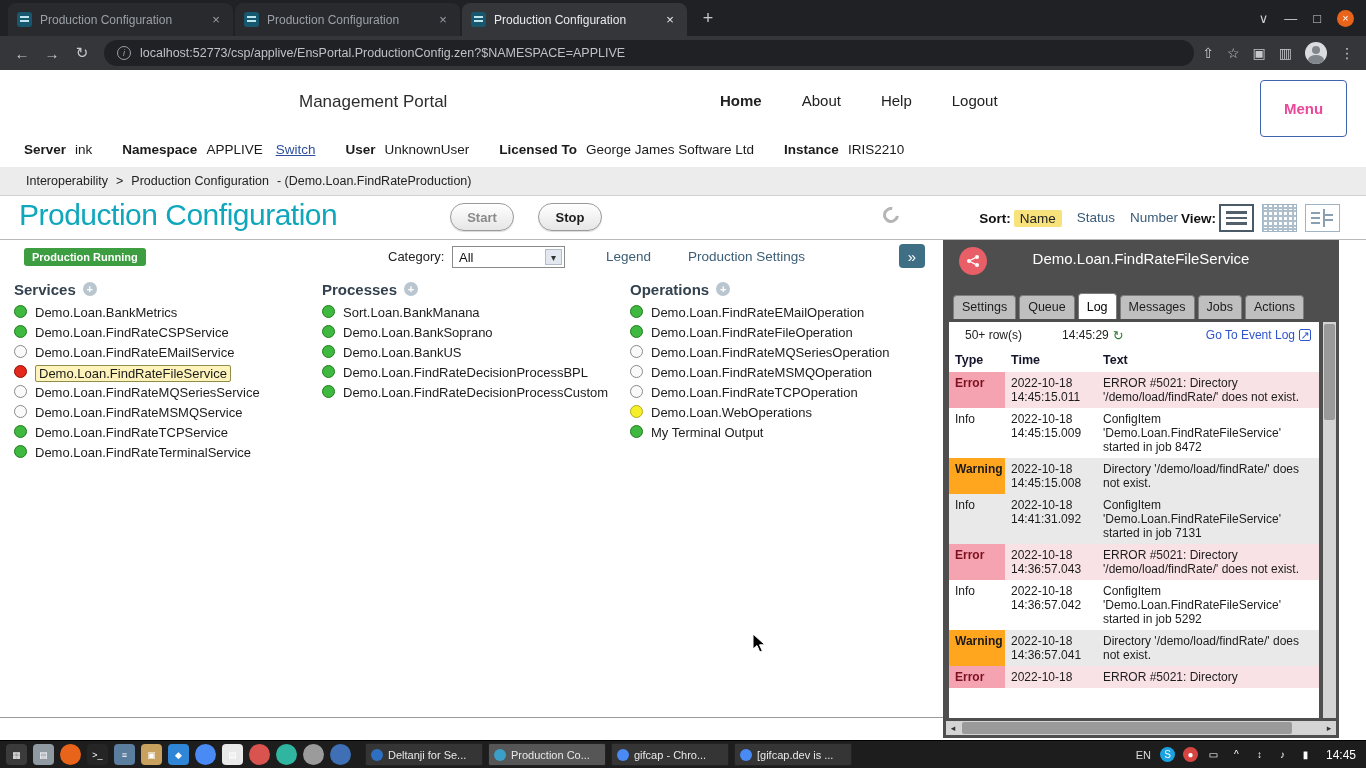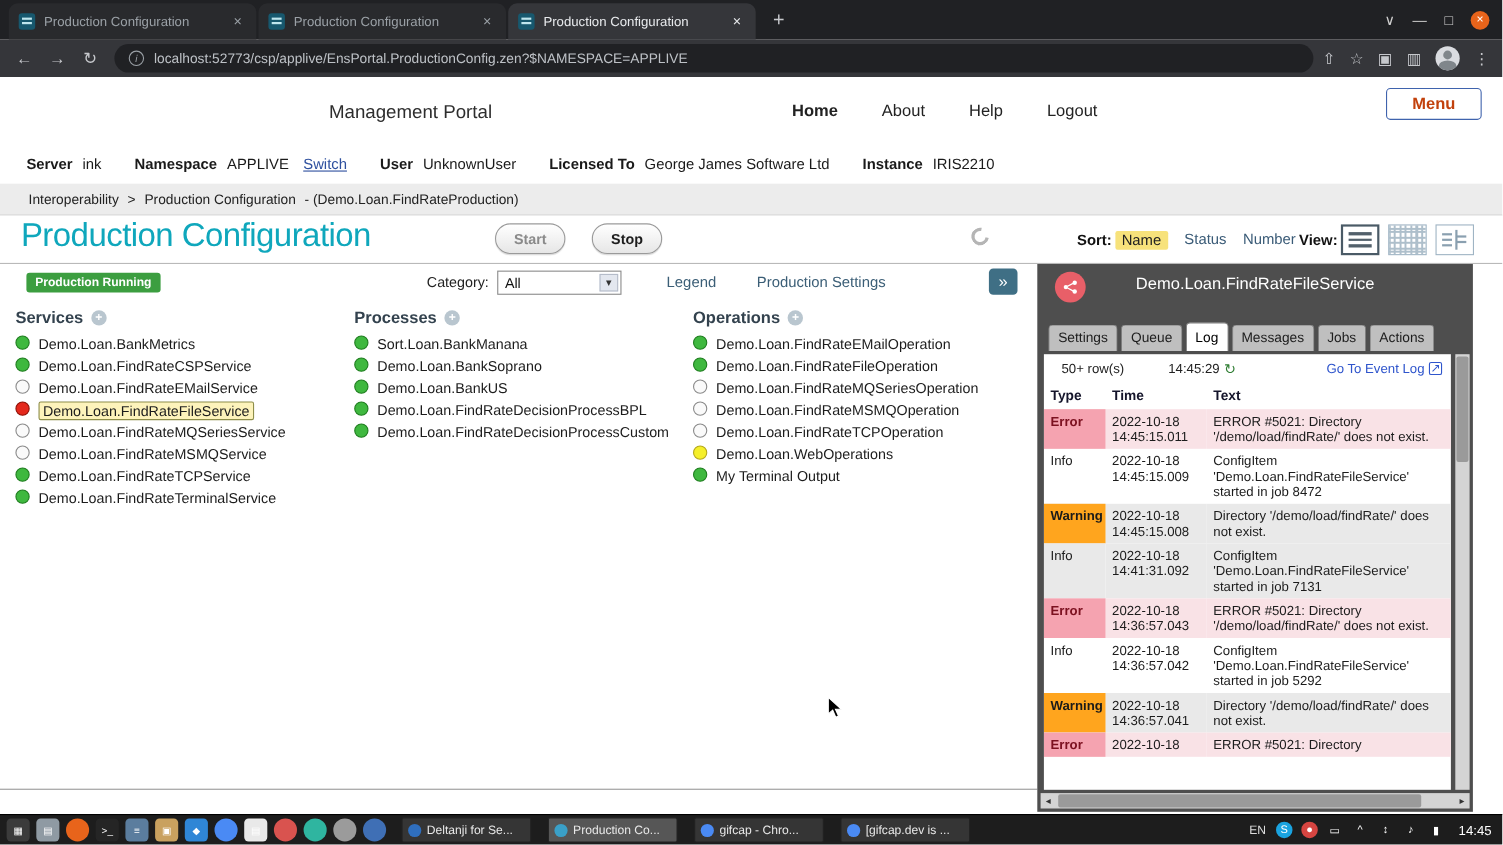--- a/index.html
+++ b/index.html
@@ -29,21 +29,21 @@
 
   
   .p-header{position:absolute;top:70px;left:0;right:0;height:62px;background:#fff}
   .logo{position:absolute;left:24px;top:8px;display:flex;gap:8px;align-items:center}
   .logo-text .brand{font-size:25px;font-weight:700;color:#222a5c;letter-spacing:-.5px}
   .logo-text .tm{font-size:9px;vertical-align:super;color:#222a5c}
   .logo-text .sub{font-size:12.5px;color:#45536b;margin-top:0px}
   .mp-title{position:absolute;left:299px;top:22px;font-size:17px;color:#2d2d2d}
   .p-nav{position:absolute;left:720px;top:22px;display:flex;gap:40px;font-size:15px;color:#222}
   .p-nav .navlink.bold{font-weight:700}
-  .menu-btn{position:absolute;right:19px;top:10px;width:87px;height:29px;background:#fff;border:1px solid #3f63ad;border-radius:4px;color:#c2410c;font-size:15px;font-weight:700;display:flex;align-items:center;justify-content:center}
+  .menu-btn{position:absolute;right:19px;top:10px;width:87px;height:57px;background:#fff;border:1px solid #3f63ad;border-radius:4px;color:#ec4899;font-size:15px;font-weight:700;display:flex;align-items:center;justify-content:center}
   .info-row{position:absolute;top:132px;left:0;right:0;height:35px;display:flex;align-items:center;padding-left:24px;font-size:13.5px;color:#1a1a1a}
   .info-seg{margin-right:30px;display:flex;gap:9px;align-items:center}
   .info-seg .lbl{font-weight:700}
   .switch-link{color:#2d4f9e;text-decoration:underline;margin-left:4px}
   .switch-link:empty{display:none}
 
   
   .breadcrumb{position:absolute;top:167px;left:0;right:0;height:29px;background:#ececec;border-bottom:1px solid #d2d2d2;display:flex;align-items:center;padding-left:26px;font-size:12.5px;color:#222;gap:8px}
   .crumb{cursor:pointer}
   .title-row{position:absolute;top:196px;left:0;right:0;height:44px;background:#fff;border-bottom:1px solid #b9b9b9}
@@ -523,21 +523,21 @@
         <span class="tb-app" style="background: rgb(91, 125, 158);">≡</span>
         <span class="tb-app" style="background: rgb(201, 161, 95);">▣</span>
         <span class="tb-app" style="background: rgb(47, 134, 214);">◆</span>
         <span class="tb-app circle" style="background: rgb(74, 138, 244);"></span>
         <span class="tb-app" style="background: rgb(233, 233, 233);">▤</span>
         <span class="tb-app circle" style="background: rgb(217, 83, 79);"></span>
         <span class="tb-app circle" style="background: rgb(47, 181, 160);"></span>
         <span class="tb-app circle" style="background: rgb(155, 155, 155);"></span>
         <span class="tb-app circle" style="background: rgb(63, 111, 181);"></span>
       </div>
-    <div style="display:flex;gap:13px;align-items:center;margin-left:8px">
+    <div style="display:flex;gap:3px;align-items:center;margin-left:8px">
 
         <span class="tb-win">
           <span class="tb-win-ico" style="background: rgb(47, 111, 191);"></span>
           <span class="tb-win-title">Deltanji for Se...</span>
         </span>
 
         <span class="tb-win active">
           <span class="tb-win-ico" style="background: rgb(58, 160, 200);"></span>
           <span class="tb-win-title">Production Co...</span>
         </span>

